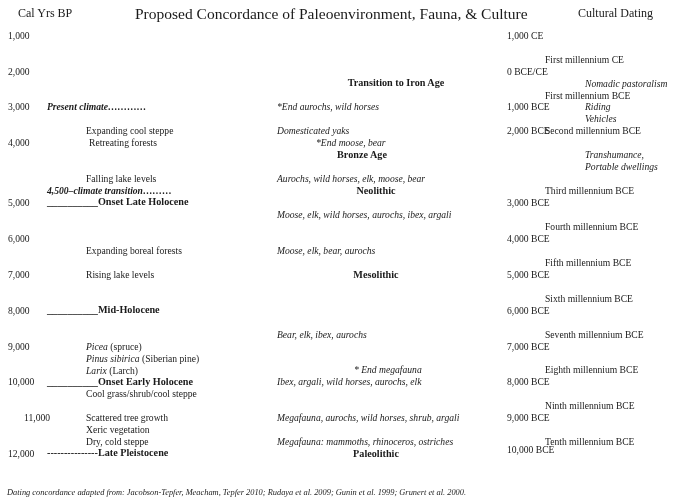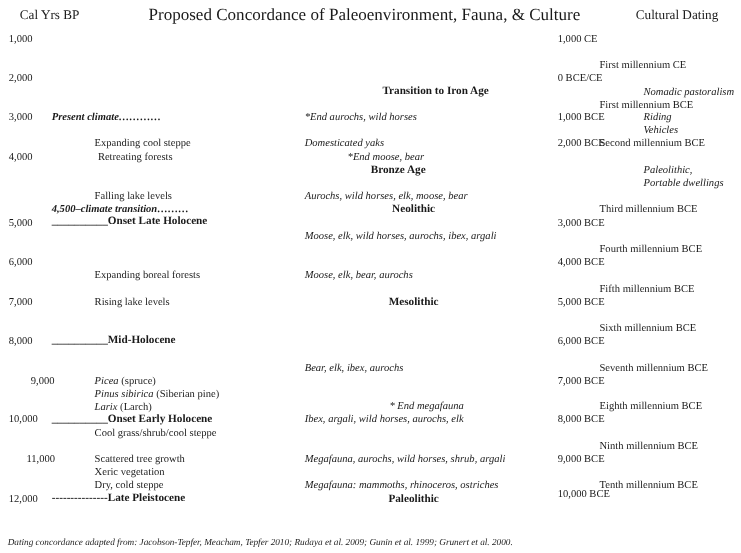--- a/index.html
+++ b/index.html
@@ -23,21 +23,21 @@
 <div class="abs hdr" style="left:578px; top:7px;">Cultural Dating</div>
 
 <div class="abs sm" style="left:8px; top:31px;">1,000</div>
 <div class="abs sm" style="left:8px; top:67px;text-align:right;">2,000</div>
 <div class="abs sm" style="left:8px; top:102px;">3,000</div>
 <div class="abs sm" style="left:8px; top:138px;">4,000</div>
 <div class="abs sm" style="left:8px; top:198px;">5,000</div>
 <div class="abs sm" style="left:8px; top:234px;">6,000</div>
 <div class="abs sm" style="left:8px; top:270px;">7,000</div>
 <div class="abs sm" style="left:8px; top:306px;">8,000</div>
-<div class="abs sm" style="left:8px; top:342px;margin-left:20px;">9,000</div>
+<div class="abs sm" style="left:8px; top:342px;">9,000</div>
 <div class="abs sm" style="left:8px; top:377px;">10,000</div>
 <div class="abs sm" style="left:8px; top:413px;margin-left:16px;">11,000</div>
 <div class="abs sm" style="left:8px; top:449px;">12,000</div>
 
 <div class="abs sm bi" style="left:47px; top:102px;">Present climate…………</div>
 <div class="abs sm" style="left:86px; top:126px;">Expanding cool steppe</div>
 <div class="abs sm" style="left:89px; top:138px;">Retreating forests</div>
 <div class="abs sm" style="left:86px; top:174px;">Falling lake levels</div>
 <div class="abs sm bi" style="left:47px; top:186px;">4,500–climate transition………</div>
 <div class="abs b" style="left:47px; top:197px;">__________Onset Late Holocene</div>
@@ -93,16 +93,16 @@
 <div class="abs sm" style="left:545px; top:258px;">Fifth millennium BCE</div>
 <div class="abs sm" style="left:545px; top:294px;">Sixth millennium BCE</div>
 <div class="abs sm" style="left:545px; top:330px;">Seventh millennium BCE</div>
 <div class="abs sm" style="left:545px; top:365px;">Eighth millennium BCE</div>
 <div class="abs sm" style="left:545px; top:401px;">Ninth millennium BCE</div>
 <div class="abs sm" style="left:545px; top:437px;">Tenth millennium BCE</div>
 
 <div class="abs sm it" style="left:585px; top:79px;">Nomadic pastoralism</div>
 <div class="abs sm it" style="left:585px; top:102px;">Riding</div>
 <div class="abs sm it" style="left:585px; top:114px;">Vehicles</div>
-<div class="abs sm it" style="left:585px; top:150px;">Paleolithic,</div>
+<div class="abs sm it" style="left:585px; top:150px;">Transhumance,</div>
 <div class="abs sm it" style="left:585px; top:162px;">Portable dwellings</div>
 
 <div class="abs foot" style="left:7px; top:489px;font-style:italic;">Dating concordance adapted from: Jacobson-Tepfer, Meacham, Tepfer 2010; Rudaya et al. 2009; Gunin et al. 1999; Grunert et al. 2000.</div>
 
 </body></html>

